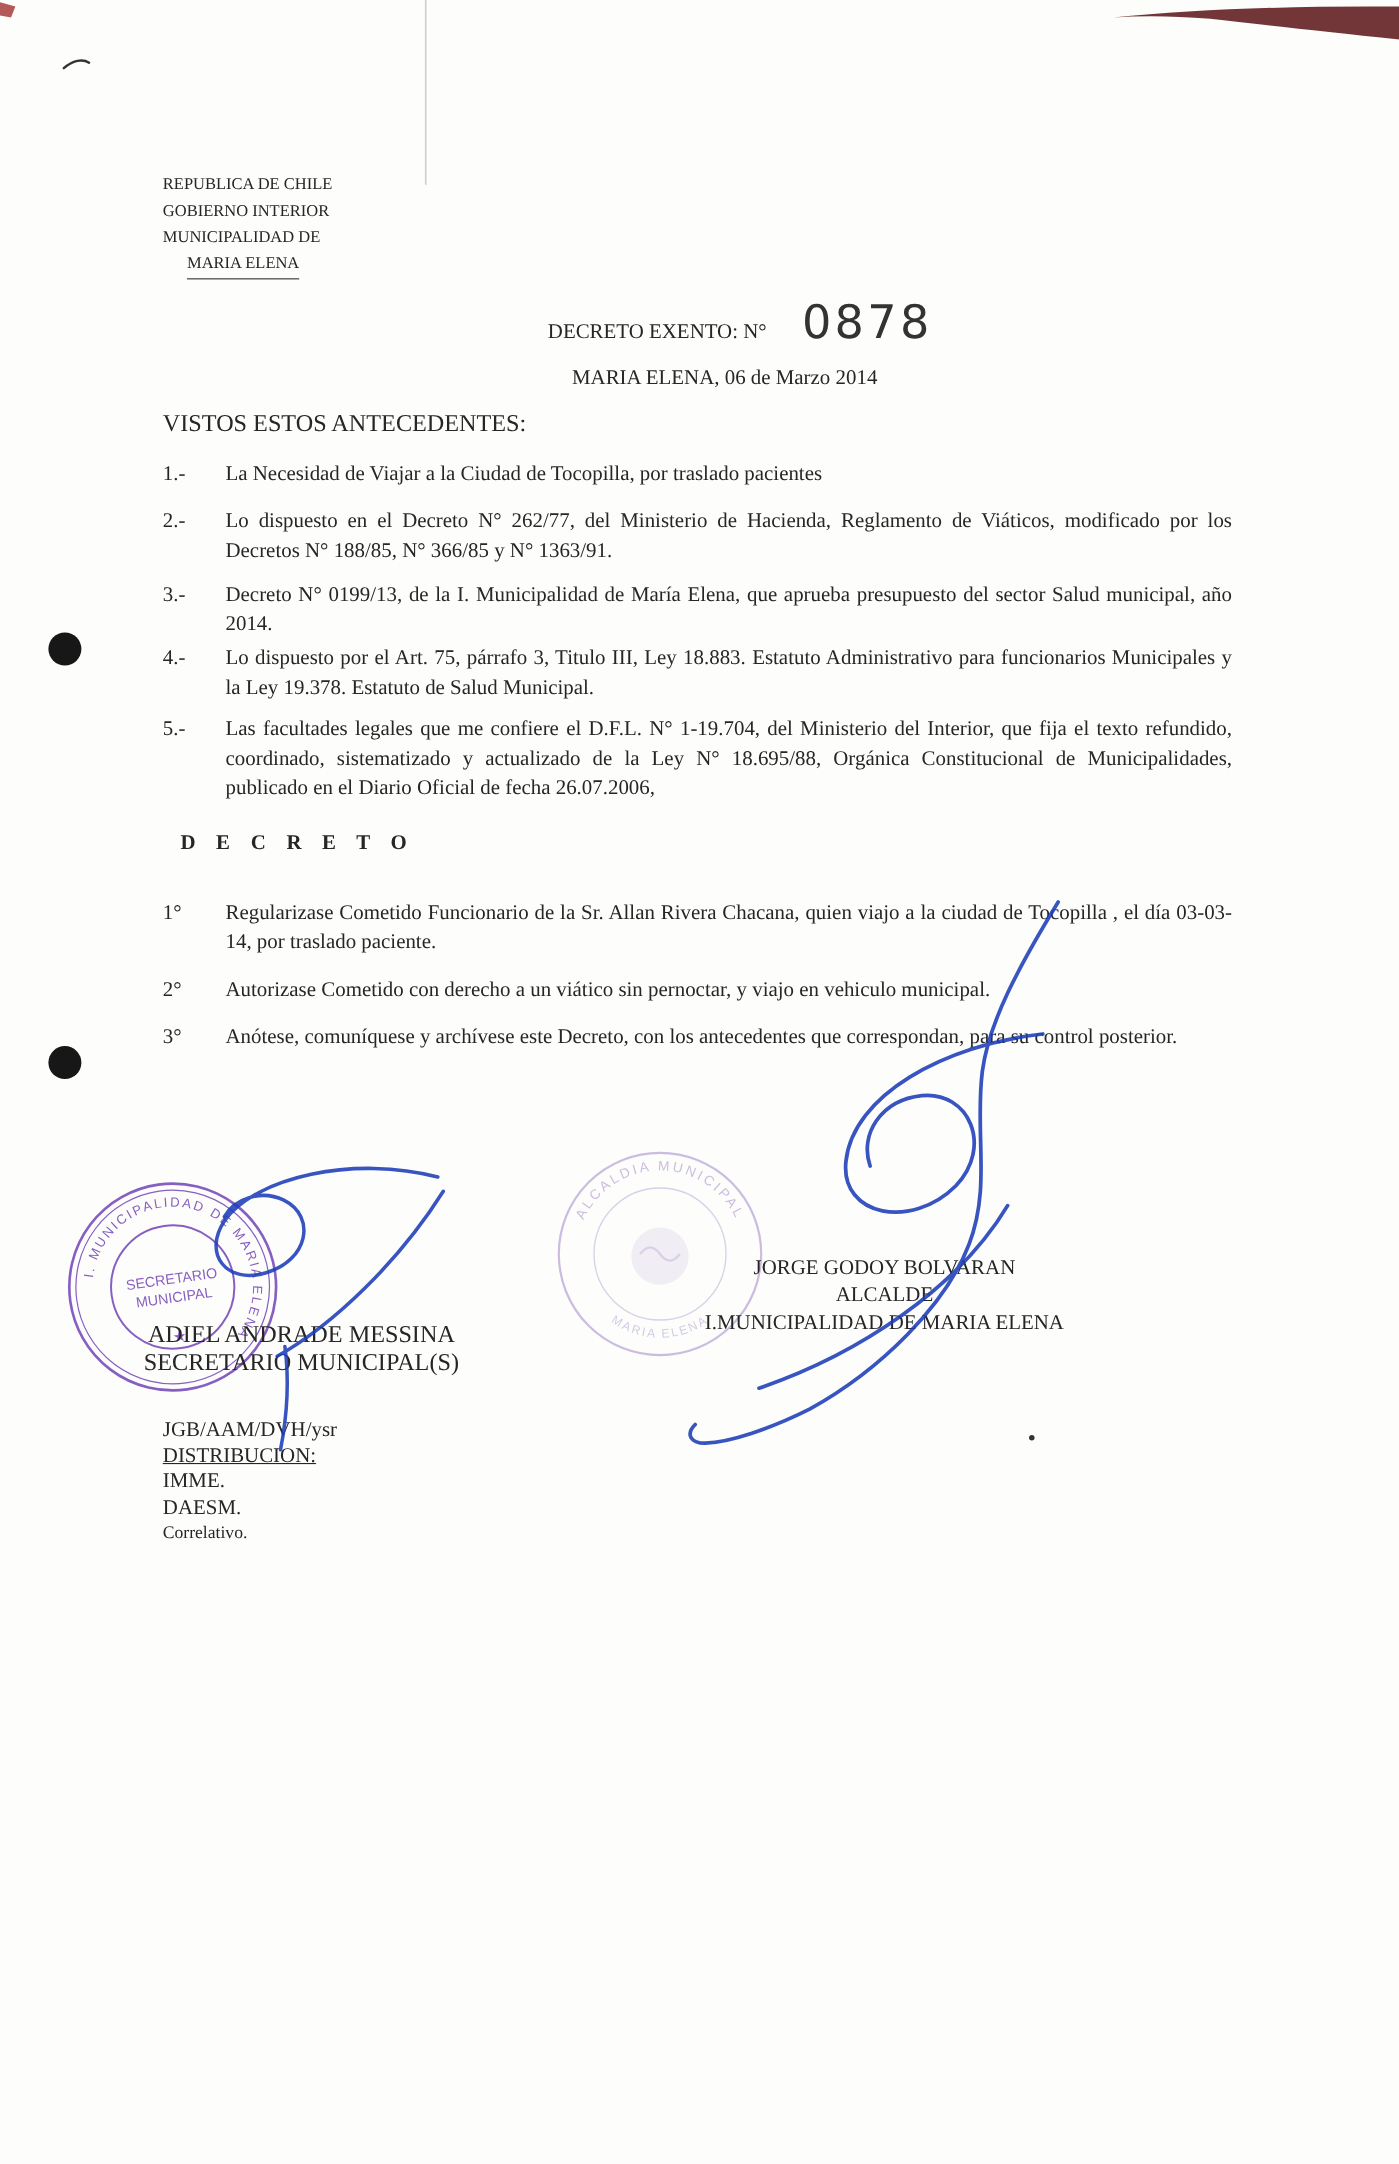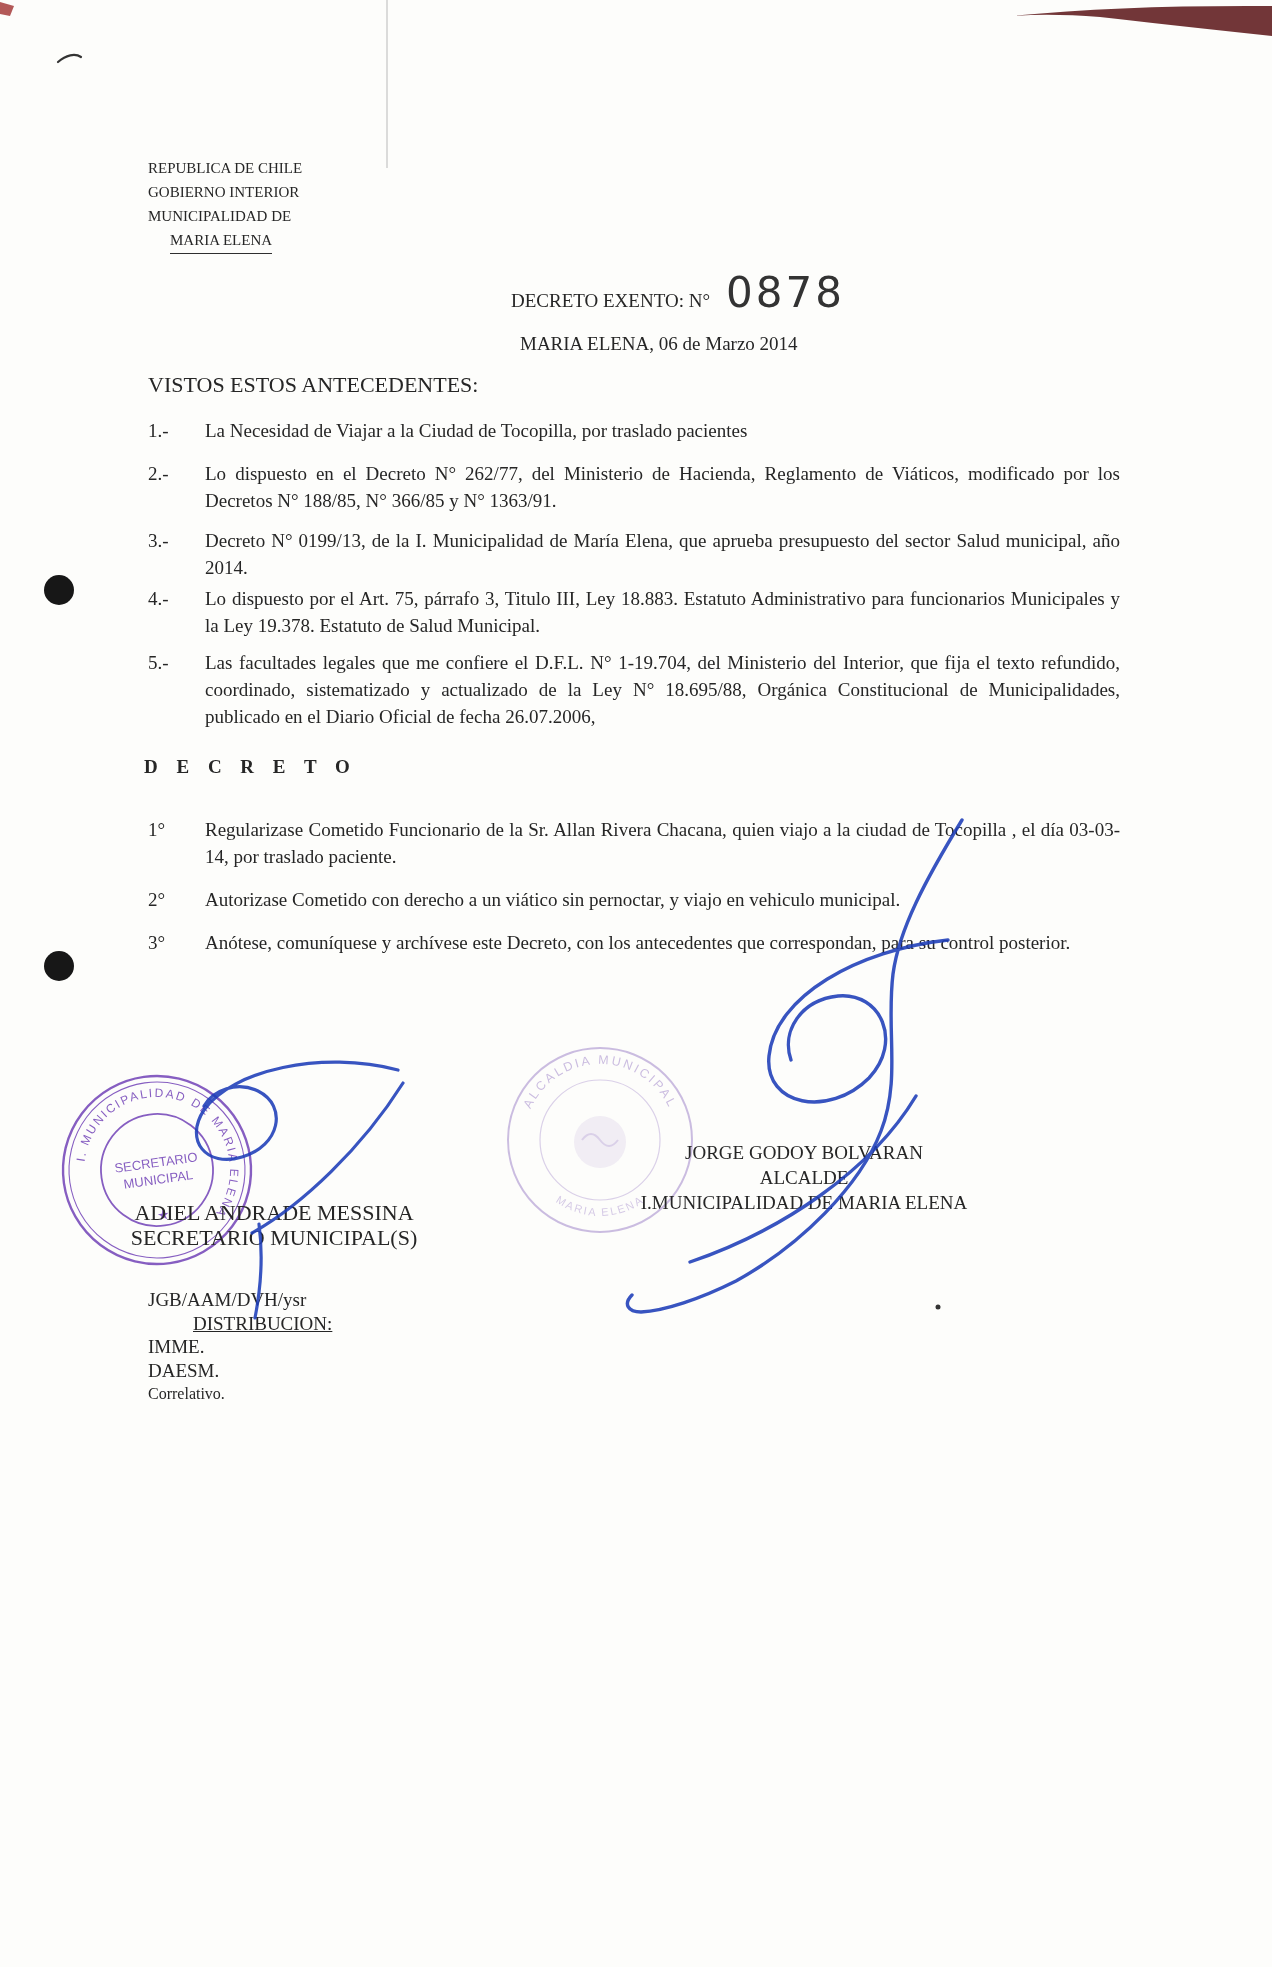--- a/index.html
+++ b/index.html
@@ -5,37 +5,37 @@
   html, body { margin:0; padding:0; }
   body {
     width:1272px; height:1967px; position:relative; overflow:hidden;
     background:#fdfdfb; font-family:"Liberation Serif", serif; color:#262626;
   }
   .abs { position:absolute; }
   
   .letterhead { left:148px; top:156px; font-size:15px; line-height:24px; }
   .lh-underline { margin-left:22px; border-bottom:1.4px solid #2f2f2f; display:inline-block; padding-bottom:1px; }
   
-  .decree-line { left:511px; top:268px; display:flex; align-items:baseline; gap:16px;justify-content:center; }
+  .decree-line { left:498px; top:268px; display:flex; align-items:baseline; gap:32px;justify-content:center; }
   .decree-label { font-size:19px; }
   .decree-number { font-family:"DejaVu Sans", sans-serif; font-size:42px; letter-spacing:3px; color:#333; }
   .place-date { left:520px; top:333px; font-size:19px; }
   .vistos { left:148px; top:372px; font-size:22px; }
   
   .item { left:148px; display:flex; width:972px; }
   .item .num { width:57px; flex:none; font-size:19px; line-height:27px; }
   .item .txt { width:915px; font-size:19px; line-height:27px; text-align:justify; }
-  .decreto-title { left:144px; top:756px; font-size:19px; font-weight:bold; letter-spacing:7px; }
+  .decreto-title { left:164px; top:756px; font-size:19px; font-weight:bold; letter-spacing:7px; }
   .b { font-weight:normal; }
   
   .sig-left-block  { left:124px; top:1200px; width:300px; text-align:center; font-size:22px; line-height:25px; }
   .sig-right-block { left:634px; top:1108px; width:340px; text-align:center; font-size:19px; line-height:25px;margin-top:32px; }
   
   .footer { left:148px; top:1288px; font-size:19px; line-height:23.5px; }
-  .footer .underline { text-decoration:underline;margin-left:45px; }
+  .footer .underline { text-decoration:underline; }
   .footer .small { font-size:16px; }
   
   .stamp-svg { pointer-events:none; }
   .stamp-text { font-family:"Liberation Sans", sans-serif; }
   
   #overlay { position:absolute; left:0; top:0; pointer-events:none; }
 </style>
 </head>
 <body>
 

